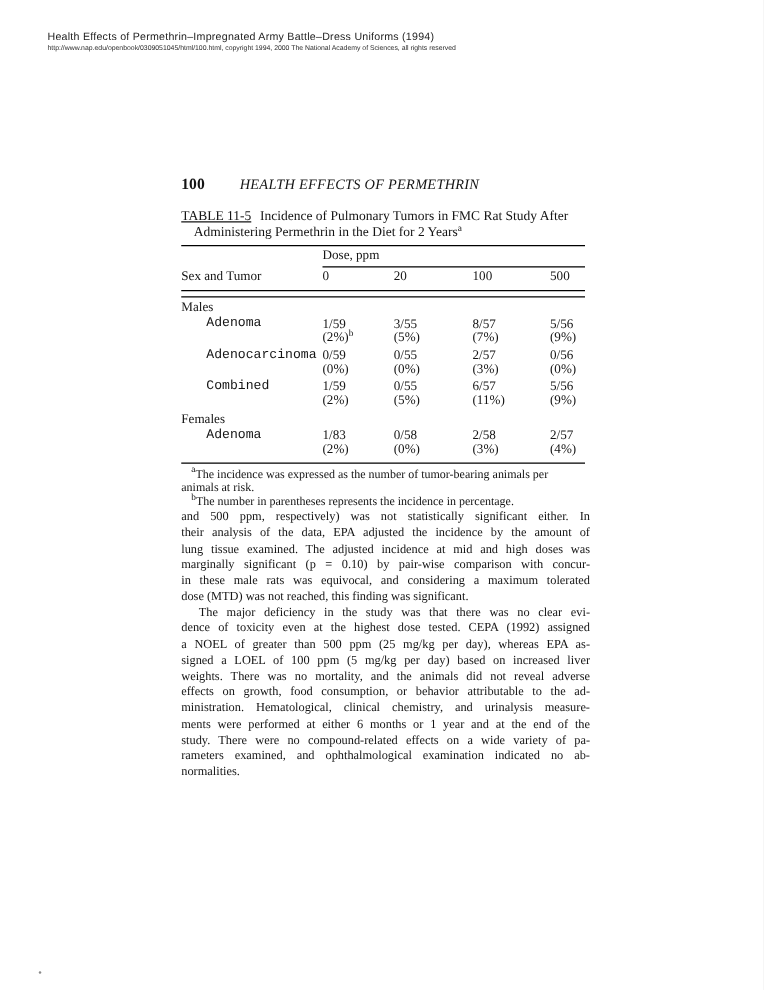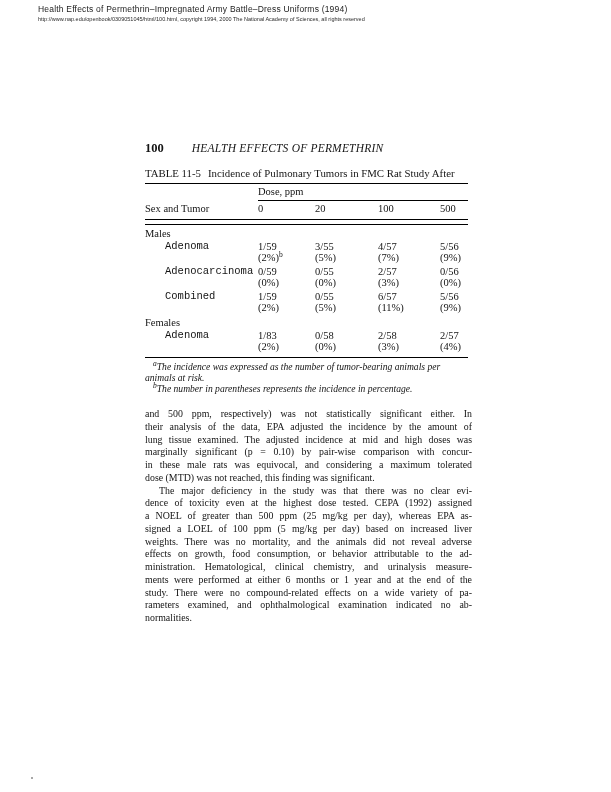--- a/index.html
+++ b/index.html
@@ -7,51 +7,51 @@
     position:relative;
     width:611px; height:792px;
     margin:0 auto;
     background:#ffffff;
     color:#141414;
     font-family:"Liberation Serif", serif;
     overflow:hidden;
   }
 
   
-  .scan-header { position:absolute; left:38px; top:4px; width:560px; font-family:"Liberation Sans", sans-serif; }
+  .scan-header { position:absolute; left:38px; top:24px; width:560px; font-family:"Liberation Sans", sans-serif; }
   .scan-title { font-size:8.5px; color:#1c1c1c; letter-spacing:0.2px; white-space:nowrap; }
   .scan-url { font-size:5.5px; color:#2a2a2a; margin-top:2px; white-space:nowrap; }
 
   
   .running-head { position:absolute; left:145px; top:138px; width:330px; }
   .page-number { font-weight:bold; font-size:12.5px; display:inline-block; }
   .running-title { font-weight:normal; font-style:italic; font-size:11.5px; display:inline-block; margin-left:24px; letter-spacing:0.2px; }
 
   
   .table-block { position:absolute; left:145px; top:167px; width:323px; font-size:10.5px; }
   .tbl-title-l1 { font-size:10.8px; line-height:13px; white-space:nowrap; }
-  .tbl-title-label { margin-right:7px; }
+  .tbl-title-label { margin-right:7px;text-decoration:underline; }
   .tbl-title-l2 { font-size:10.8px; line-height:13px; padding-left:10px; white-space:nowrap; }
   sup { font-size:7.5px; vertical-align:super; line-height:0; }
 
   .rule-top { border-top:1.5px solid #000; margin-top:3px; }
   .dose-row { padding-left:113px; line-height:15px; }
   .rule-dose { margin-left:113px; border-top:1px solid #000; margin-top:1px; }
   .hdr-row { display:grid; grid-template-columns:113px 57px 63px 62px 1fr; line-height:16px; }
   .rule-double { height:3.5px; border-top:1.5px solid #000; border-bottom:1px solid #000; margin-top:2px; }
   .rule-bottom { border-top:1.5px solid #000; margin-top:4px; }
 
   .sec-label { line-height:13px; margin-top:2px; }
   .drow { display:grid; grid-template-columns:113px 57px 63px 62px 1fr; margin-top:1px; margin-bottom:2px; }
   .drow .tumor { padding-left:20px; line-height:11.5px;font-family:Liberation Mono, monospace; }
   .drow .cell .v, .drow .cell .p { line-height:11.5px; }
 
   
   .footnotes { margin-top:3px; font-size:9.6px; }
-  .fn-line { line-height:11px;font-style:italic; }
+  .fn-line { line-height:11px; }
   .fn-indent { padding-left:8px; }
 
   
   .body-text { position:absolute; left:145px; top:408px; width:327px; font-size:9.9px; }
   .jline {
     line-height:12.75px; height:12.75px;
     text-align:justify; overflow:hidden;
     white-space:normal;
   }
   .jline.just::after { content:""; display:inline-block; width:100%; height:0; }
@@ -72,20 +72,23 @@
 
   <div class="running-head">
     <span class="page-number">100</span>
     <span class="running-title">HEALTH EFFECTS OF PERMETHRIN</span>
   </div>
 
   <div class="table-block">
     <div class="tbl-title-l1">
       <span class="tbl-title-label">TABLE 11-5</span><span>Incidence of Pulmonary Tumors in FMC Rat Study After</span>
     </div>
+    <div class="tbl-title-l2">
+      <span>Administering Permethrin in the Diet for 2 Years</span><sup>a</sup>
+    </div>
 
     <div class="rule-top"></div>
     <div class="dose-row">Dose, ppm</div>
     <div class="rule-dose"></div>
 
     <div class="hdr-row">
       <div>Sex and Tumor</div>
       <div>0</div>
       <div>20</div>
       <div>100</div>
@@ -99,21 +102,21 @@
       <div class="tumor">Adenoma</div>
       <div class="cell">
         <div class="v">1/59</div>
         <div class="p"><span>(2%)</span><sup>b</sup></div>
       </div>
       <div class="cell">
         <div class="v">3/55</div>
         <div class="p">(5%)</div>
       </div>
       <div class="cell">
-        <div class="v">4/57</div>
+        <div class="v">8/57</div>
         <div class="p">(7%)</div>
       </div>
       <div class="cell">
         <div class="v">5/56</div>
         <div class="p">(9%)</div>
       </div>
       <div></div>
     </div>
 
     <div class="drow">

